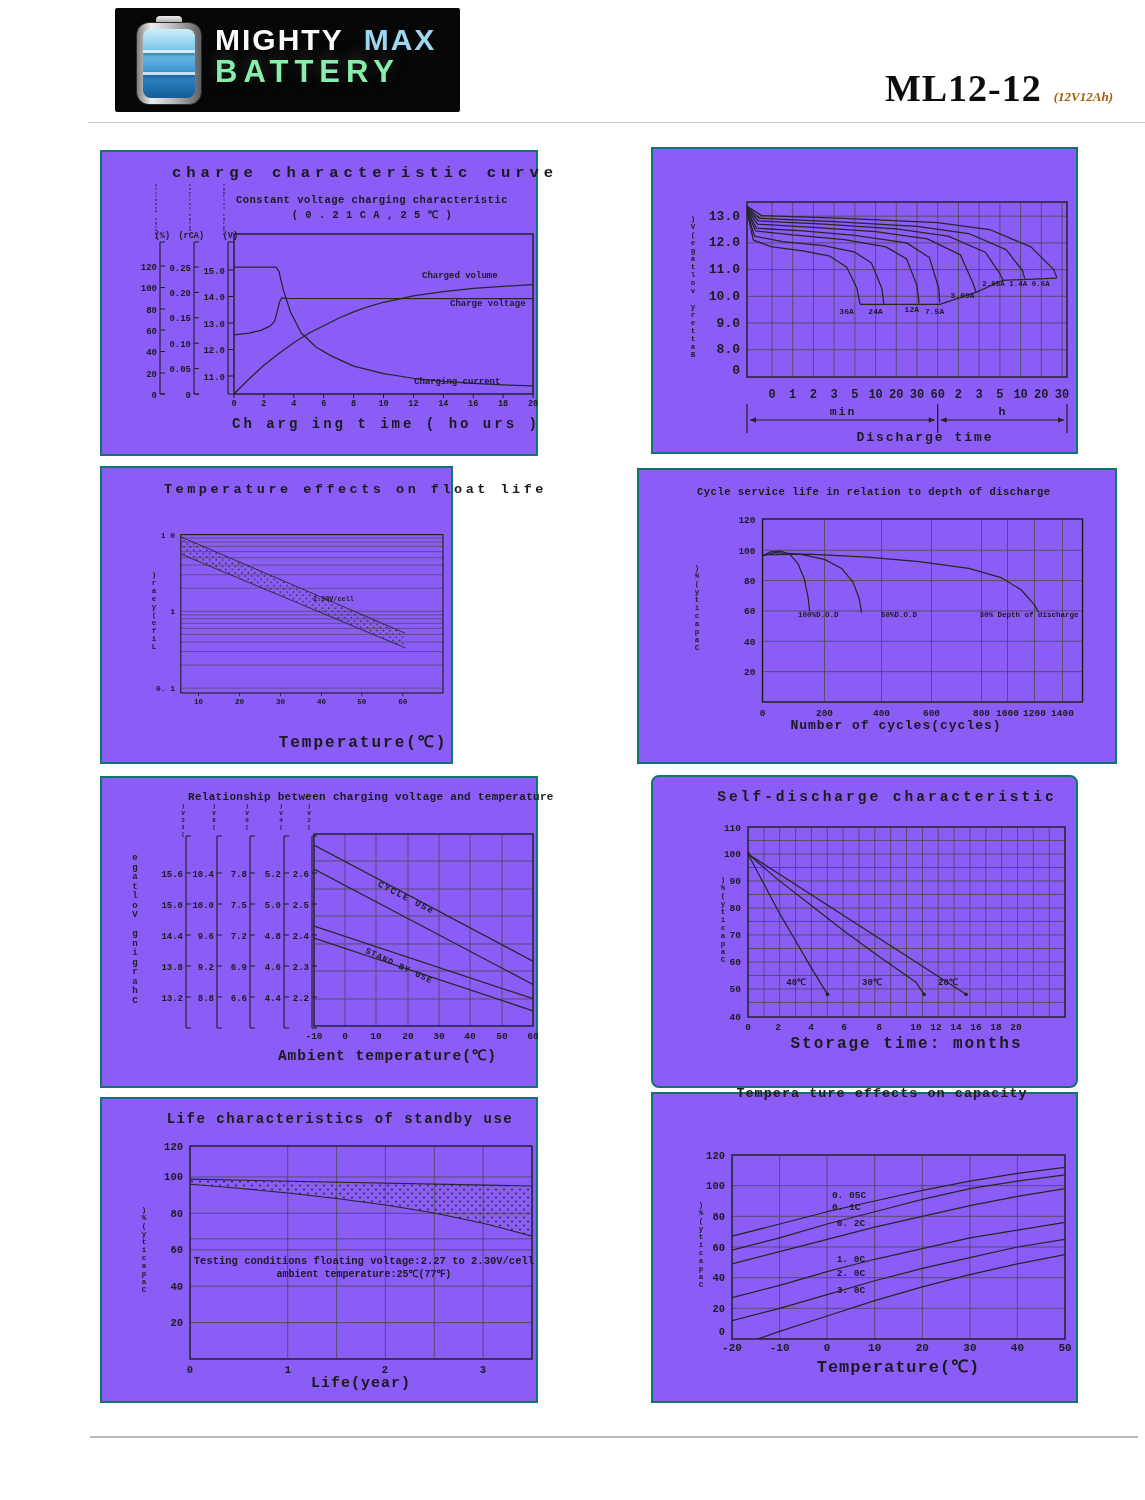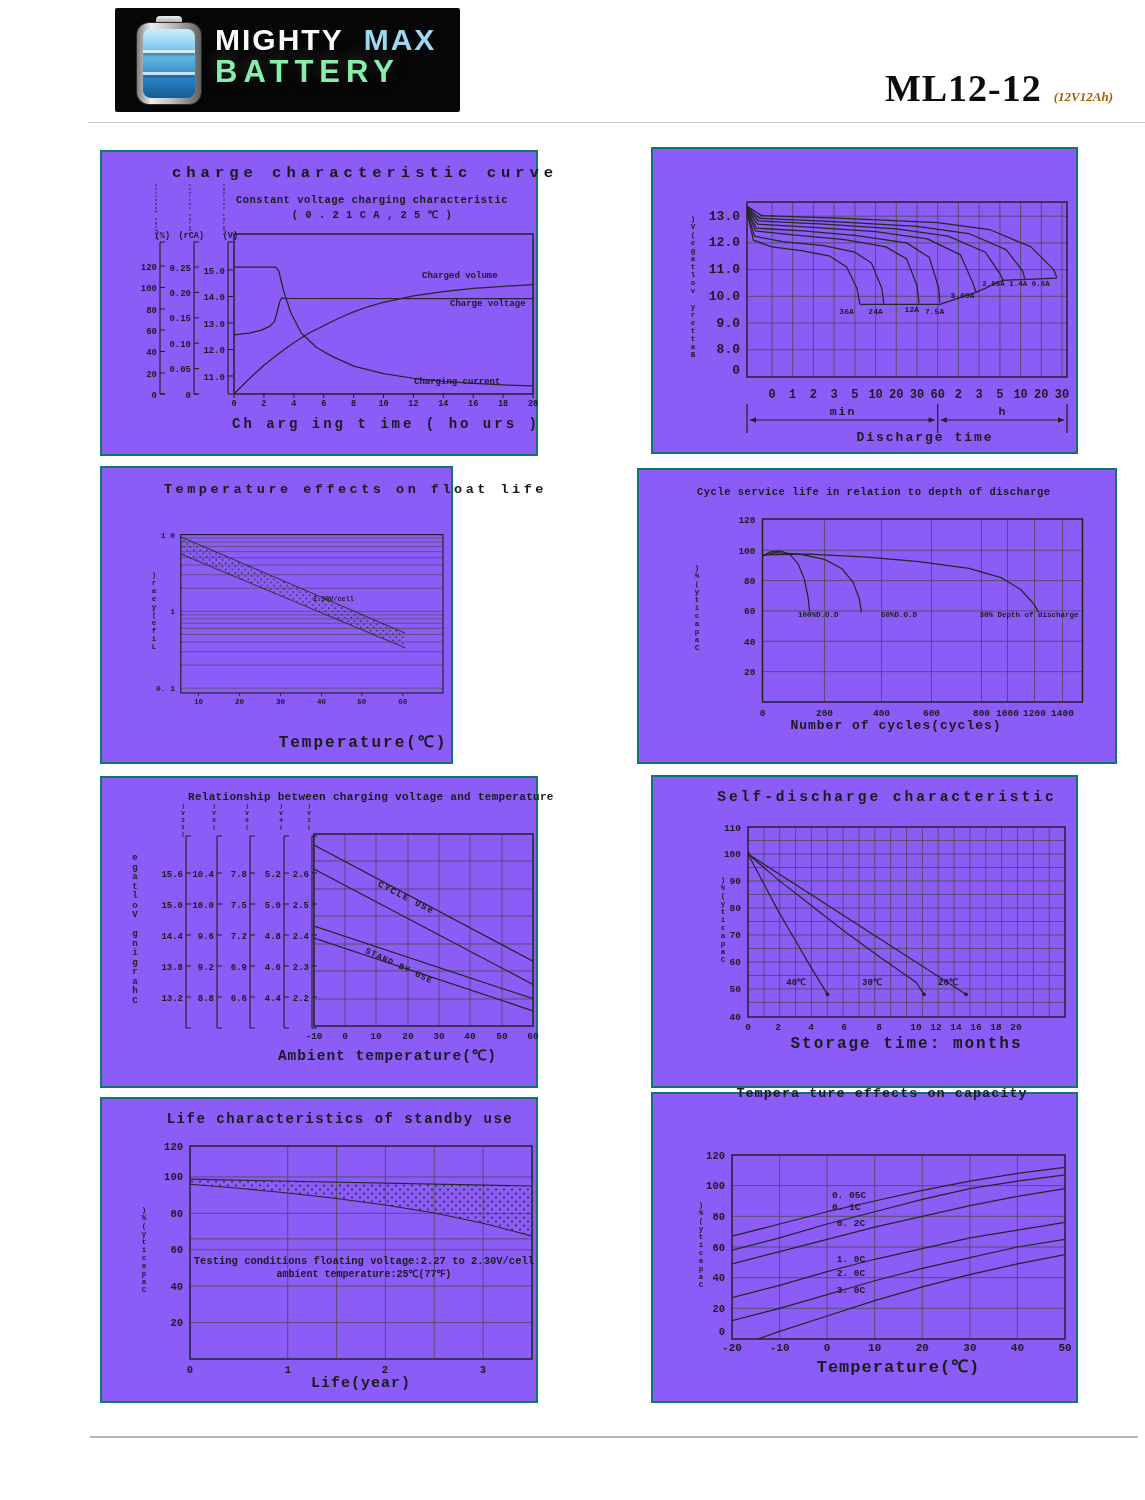--- a/index.html
+++ b/index.html
@@ -35,21 +35,21 @@
   svg text{font-family:"Liberation Mono","DejaVu Sans Mono",monospace;font-weight:700;fill:#1d1d1d;}
   .ptitle,.psub,.xlabel{position:absolute;font-family:"Liberation Mono","DejaVu Sans Mono",monospace;
          font-weight:700;color:#1b1b1b;text-align:center;white-space:nowrap;z-index:2;}
   .vlabel{position:absolute;font-family:"Liberation Mono","DejaVu Sans Mono",monospace;font-weight:700;
           color:#222;font-size:7.5px;line-height:8px;width:12px;text-align:center;z-index:2;}
   .p1{left:100px;top:150px;width:438px;height:306px;}
   .p2{left:651px;top:147px;width:427px;height:307px;}
   .p3{left:100px;top:466px;width:353px;height:298px;}
   .p4{left:637px;top:468px;width:480px;height:296px;}
   .p5{left:100px;top:776px;width:438px;height:312px;}
-  .p6{left:651px;top:775px;width:427px;height:313px;}
+  .p6{left:651px;top:775px;width:427px;height:313px;border-radius:8px;}
   .p7{left:100px;top:1097px;width:438px;height:306px;}
   .p8{left:651px;top:1092px;width:427px;height:311px;}
   .p1 .ptitle{left:70px;width:360px;top:12px;font-size:15.5px;letter-spacing:5px;}
   .p1 .psub{left:118px;width:304px;top:42px;font-size:10.5px;letter-spacing:.5px;}
   .p1 .psub2{top:55px;}
   .p1 .xlabel{left:130px;width:300px;top:264px;font-size:14px;letter-spacing:3px;}
   .p2 .ptitle{left:88px;width:326px;top:20px;font-size:15.5px;letter-spacing:1px;}
   .p2 .vlabel{left:34px;top:66px;}
   .p3 .ptitle{left:62px;width:364px;top:14px;font-size:13.5px;letter-spacing:3.5px;}
   .p3 .xlabel{left:98px;width:326px;top:262px;font-size:16px;letter-spacing:2px;}

